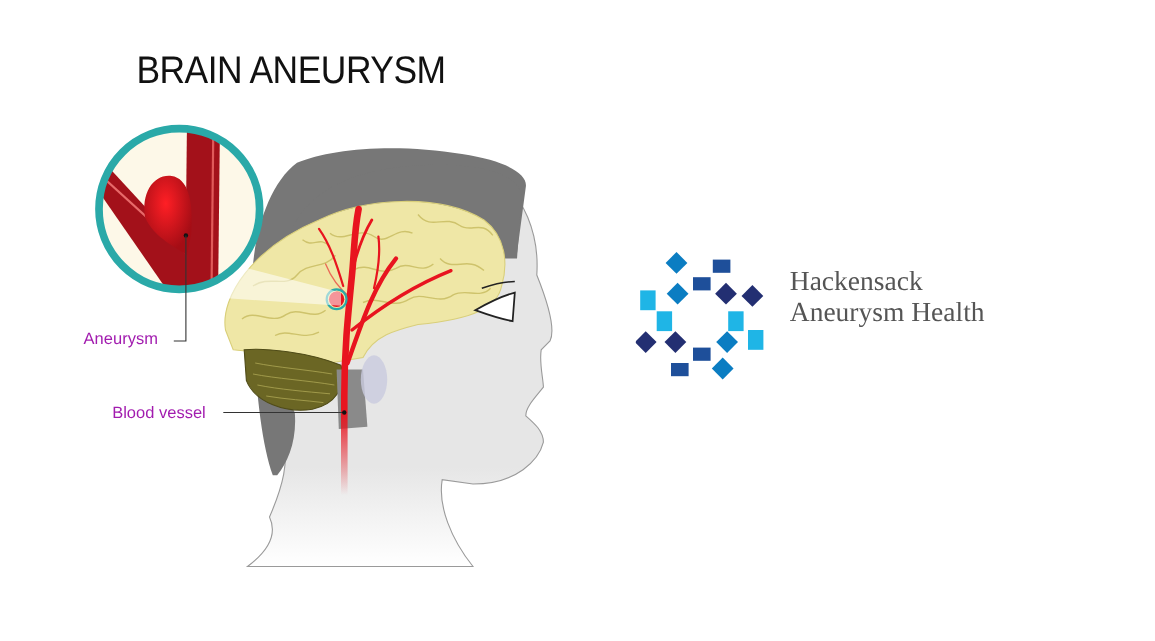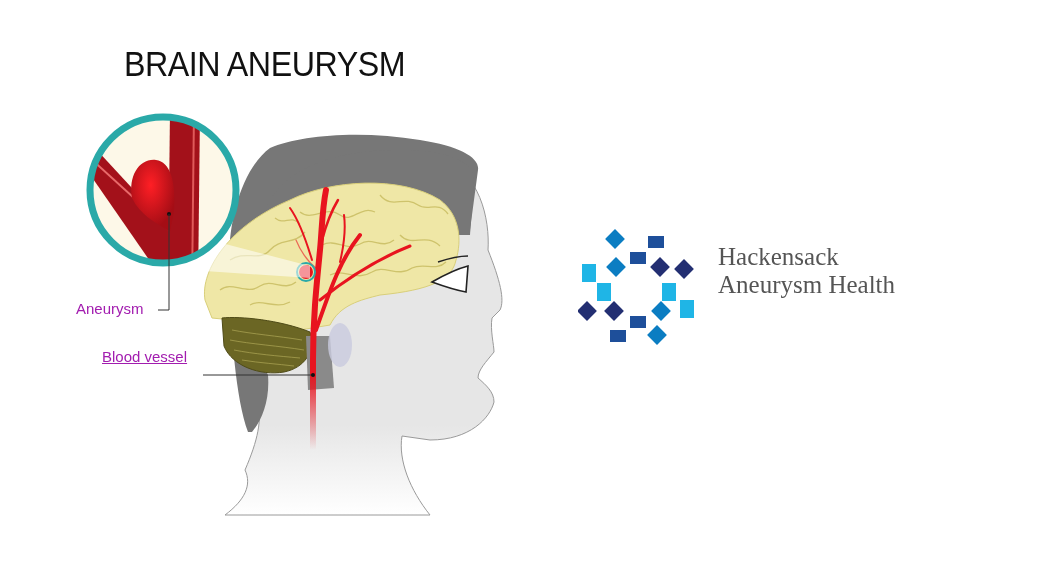--- a/index.html
+++ b/index.html
@@ -5,21 +5,21 @@
     html, body { margin: 0; padding: 0; background: #ffffff; }
     body { width: 1050px; height: 583px; position: relative; overflow: hidden; font-family: "Liberation Sans", sans-serif; }
     .title {
       position: absolute; left: 124px; top: 44px;
       font-family: "Liberation Sans", sans-serif; font-size: 35px; color: #111;
       letter-spacing: -0.5px; transform: scaleX(0.92); transform-origin: left top;
     }
     .illus { position: absolute; left: 0; top: 0; width: 1050px; height: 583px; }
     .label { position: absolute; font-family: "Liberation Sans", sans-serif; font-size: 15px; color: #a21caf; }
     .label-aneurysm { left: 76px; top: 300px; }
-    .label-vessel { left: 102px; top: 348px; text-decoration: underline; }
+    .label-vessel { left: 102px; top: 367px; }
     .logo { position: absolute; left: 578px; top: 228px; width: 120px; height: 122px; }
     .logo-text { position: absolute; left: 718px; top: 243px; font-family: "Liberation Serif", serif; color: #555; }
     .logo-line1, .logo-line2 { font-size: 25px; line-height: 28px; display: block; }
     .logo-line2 .italic { }
     .logo-line3 { font-size: 20px; line-height: 30px; display: block; margin-top: 1px; }
   </style>
 </head>
 <body>
 
 <svg class="illus" viewBox="0 0 1050 583" xmlns="http://www.w3.org/2000/svg">

